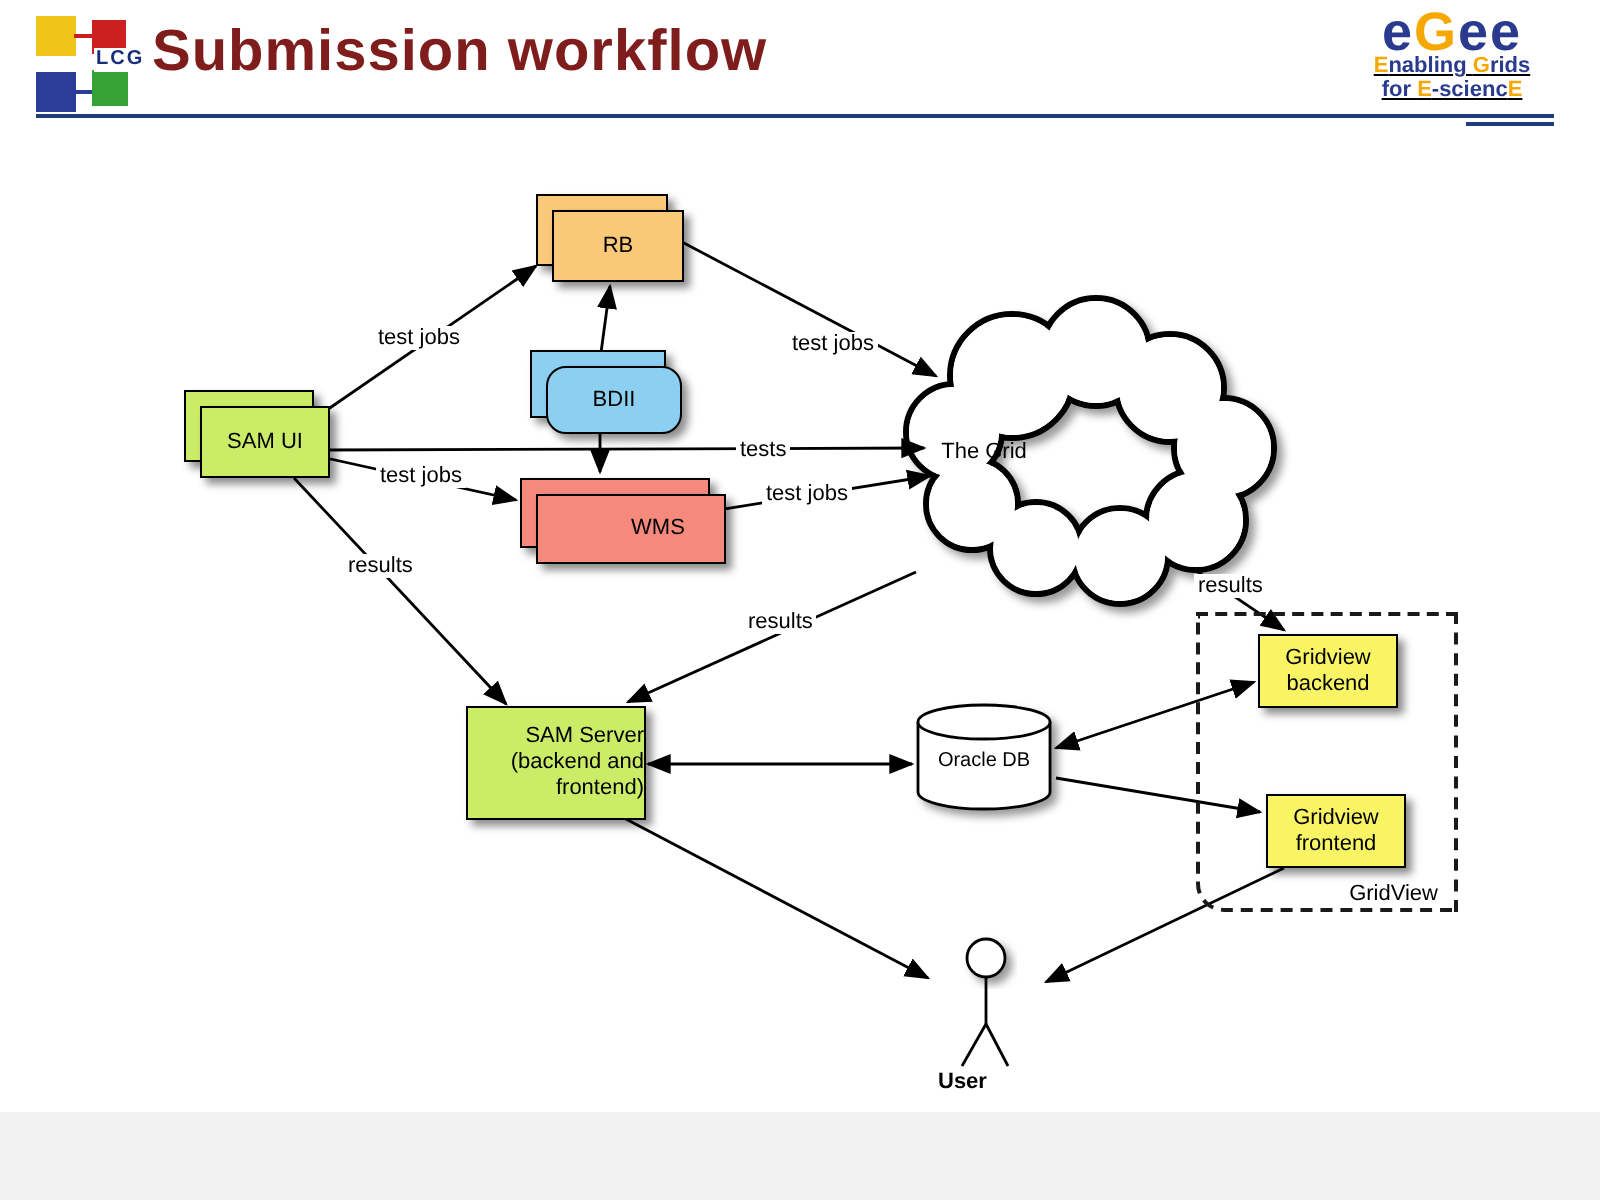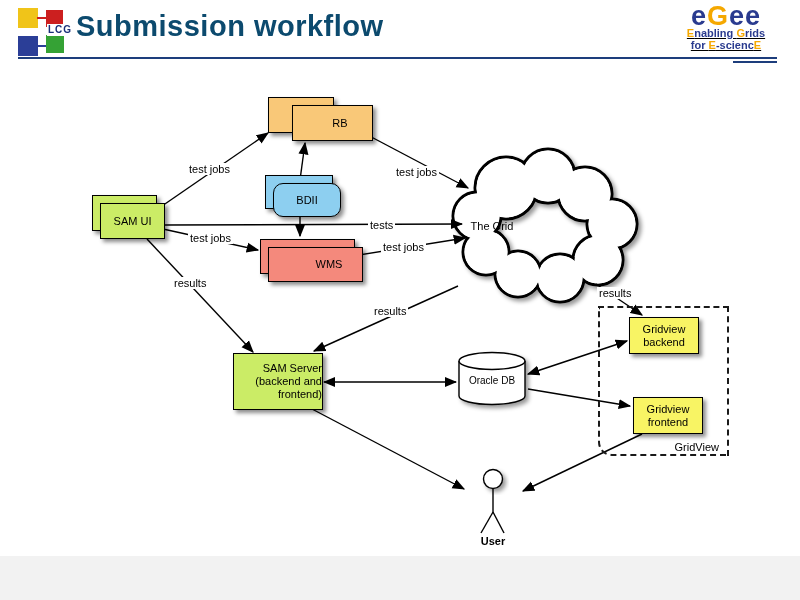--- a/index.html
+++ b/index.html
@@ -1,20 +1,20 @@
 <!DOCTYPE html>
 <html><head>
 <meta charset="utf-8">
 <style>
   html,body{margin:0;padding:0;background:#fff;}
   #page{position:relative;width:800px;height:600px;background:#fff;overflow:hidden;
         font-family:"Liberation Sans", sans-serif;color:#000;}
 
   
-  #title{position:absolute;left:76px;top:10px;font-size:29px;font-weight:bold;color:#0c4a6e;letter-spacing:.5px;}
+  #title{position:absolute;left:76px;top:10px;font-size:29px;font-weight:bold;color:#7f1d1d;letter-spacing:.5px;}
   #rule-main{position:absolute;left:18px;top:57px;width:759px;height:2px;background:#1d3d7c;}
   #rule-sub{position:absolute;left:733px;top:61px;width:44px;height:2px;background:#1d3d7c;}
 
   
   #lcg{position:absolute;left:16px;top:6px;width:52px;height:50px;}
   .lsq{position:absolute;}
   #lcg-yellow{left:2px;top:2px;width:20px;height:20px;background:#F0C419;}
   #lcg-red{left:30px;top:4px;width:17px;height:17px;background:#CC1F1F;}
   #lcg-blue{left:2px;top:30px;width:20px;height:20px;background:#2B3E97;}
   #lcg-green{left:30px;top:29px;width:18px;height:18px;background:#35A235;}
@@ -38,35 +38,35 @@
   #gridview-group-label{position:absolute;right:5px;bottom:1px;background:#fff;font-size:11px;padding:0 3px;}
 
   .node{position:absolute;border:1.4px solid #000;box-shadow:3px 3px 4px rgba(0,0,0,.45);
         display:flex;flex-direction:column;align-items:center;justify-content:center;
         font-size:11px;line-height:13px;text-align:center;z-index:3;}
   .back{z-index:2;}
   .fill-rb{background:#F9C878;} .fill-bdii{background:#8DCFF0;} .fill-wms{background:#F4897C;padding-left:27px;}
   .fill-green{background:#CBEC66;} .fill-yellow{background:#F8F464;}
 
   #rb-back{left:268px;top:97px;width:64px;height:34px;}
-  #rb{left:292px;top:105px;width:64px;height:34px;padding-left:15px;}
+  #rb{left:276px;top:105px;width:64px;height:34px;}
   #bdii-back{left:265px;top:175px;width:66px;height:32px;}
   #bdii{left:273px;top:183px;width:66px;height:32px;border-radius:10px;}
   #wms-back{left:260px;top:239px;width:66px;height:33px;}
   #wms{left:268px;top:247px;width:66px;height:33px;}
   #samui-back{left:92px;top:195px;width:63px;height:34px;}
   #samui{left:100px;top:203px;width:63px;height:34px;}
   #sam-server{left:233px;top:353px;width:88px;height:55px;align-items:flex-end;}
   #gv-backend{left:629px;top:317px;width:68px;height:35px;}
   #gv-frontend{left:633px;top:397px;width:68px;height:35px;}
 
   .edge-label{position:absolute;background:#fff;font-size:11px;line-height:12px;padding:0 2px;z-index:4;white-space:nowrap;}
   #lbl-grid{position:absolute;left:492px;top:220px;font-size:11px;z-index:4;}
   #lbl-oracle{position:absolute;left:459px;top:375px;width:66px;text-align:center;font-size:10px;z-index:4;}
-  #lbl-user{position:absolute;left:469px;top:535px;width:48px;text-align:center;font-size:11px;font-weight:bold;z-index:4;}
+  #lbl-user{position:absolute;left:469px;top:535px;width:48px;font-size:11px;font-weight:bold;z-index:4;}
 
   #bottom-band{position:absolute;left:0;top:556px;width:800px;height:44px;background:#f2f2f2;}
 </style>
 </head>
 <body>
 
 <div id="page">
 
   <div id="lcg">
     <div class="lsq" id="lcg-yellow"></div>

